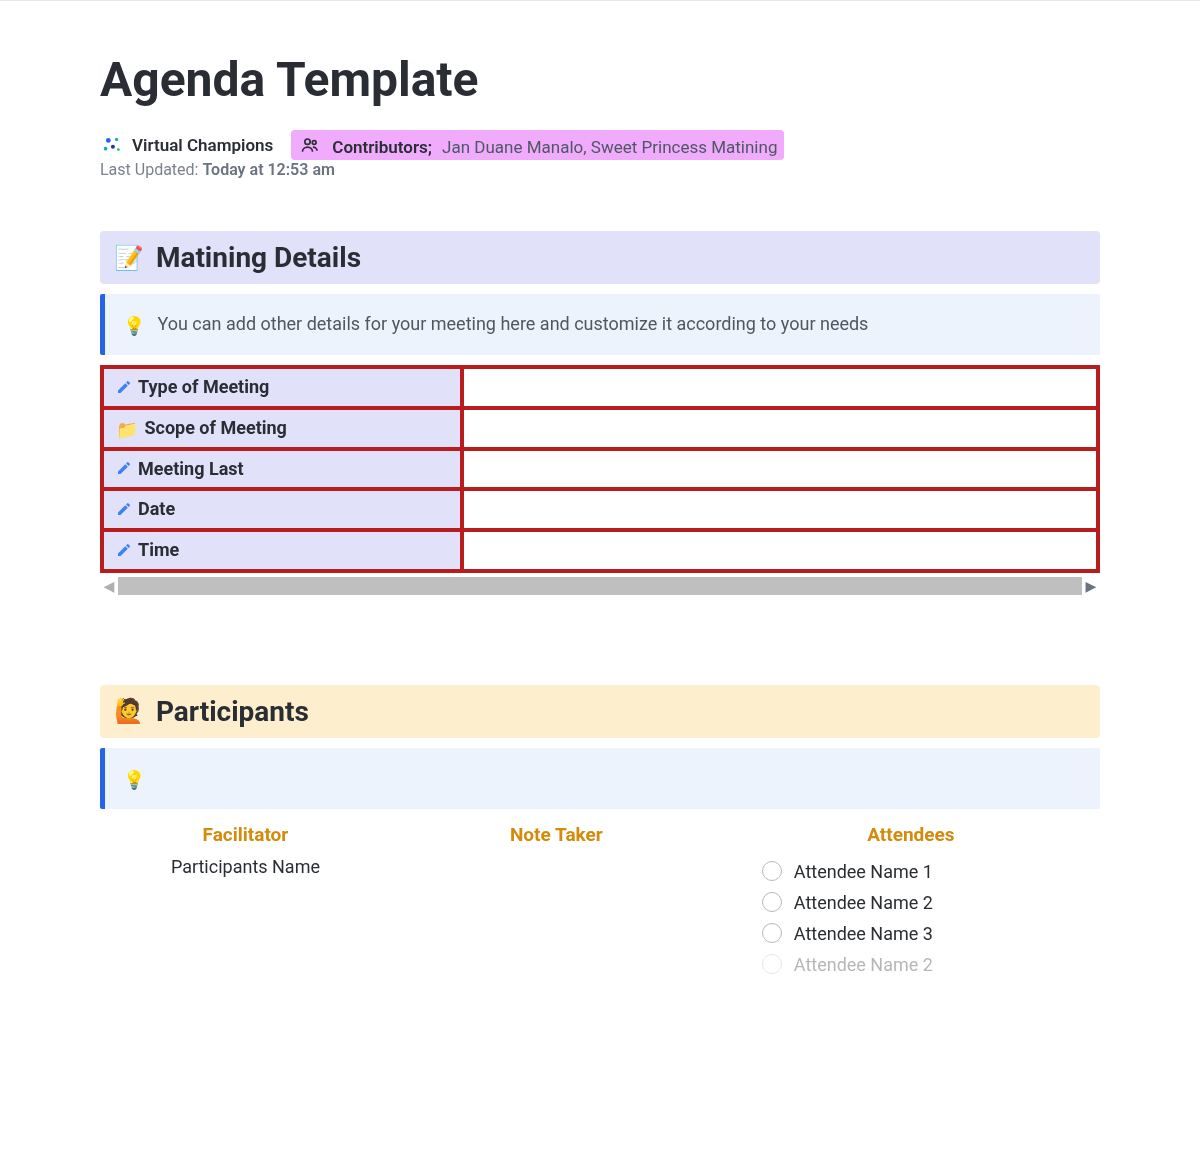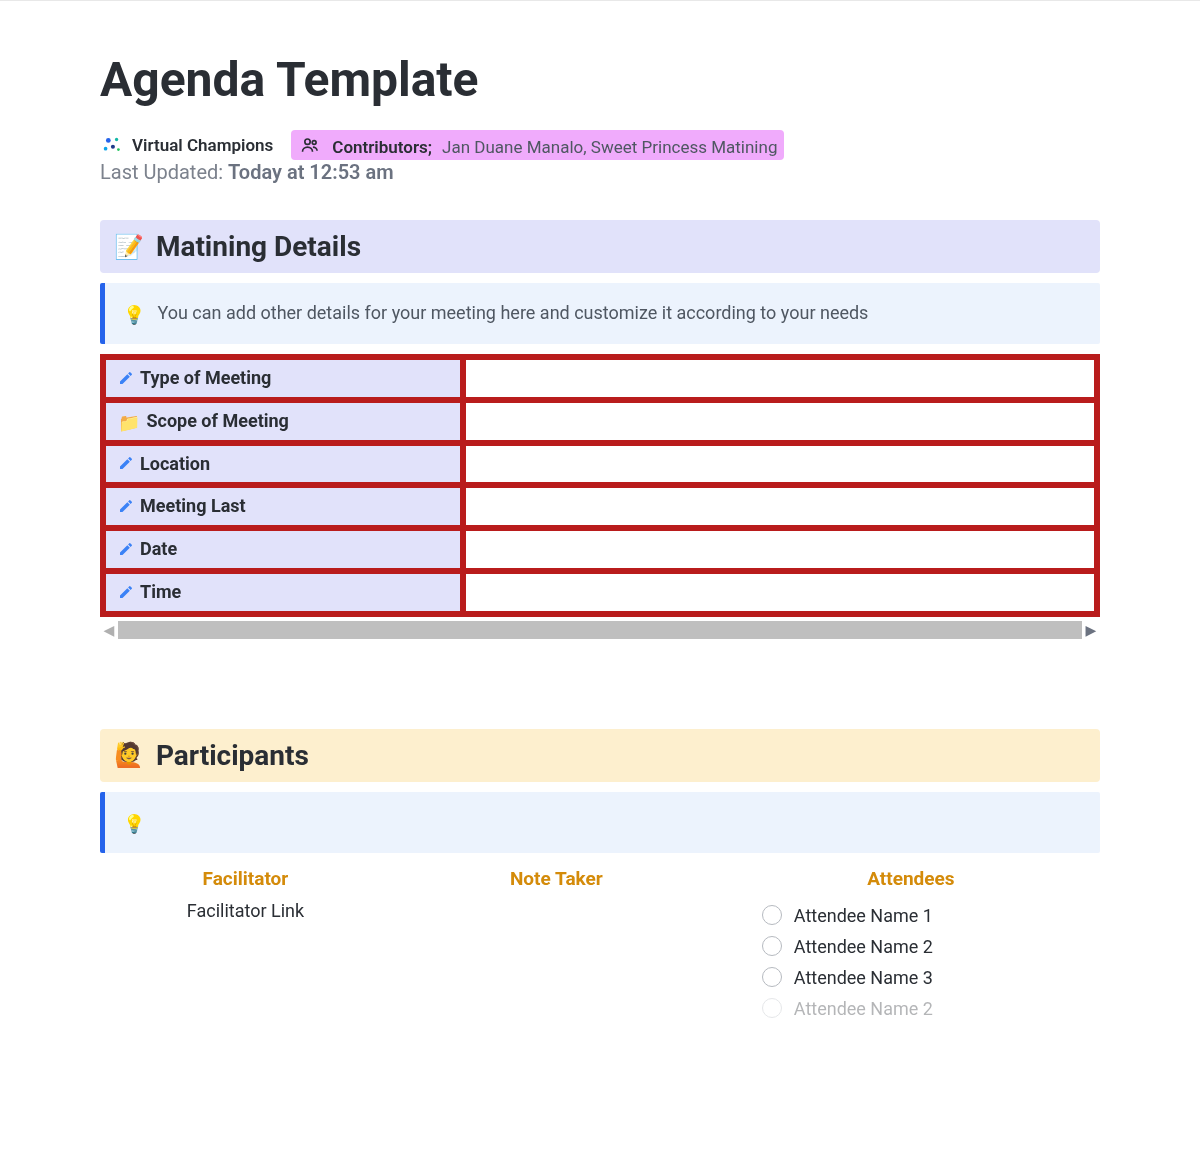--- a/index.html
+++ b/index.html
@@ -44,23 +44,23 @@
       justify-content: center;
     }
     .meta-item .label {
       font-weight: 600;
       color: #2a2e34;
     }
     .meta-item .value {
       color: #4f5762;
     }
     .last-updated {
-      font-size: 20px;
+      font-size: 16px;
       color: #7c828d;
-      margin-bottom: 36px;
+      margin-bottom: 52px;
     }
     .last-updated .label {
       color: #7c828d;
     }
     .last-updated .value {
       font-weight: 600;
       color: #6b7280;
     }
     .contributors-badge {
       display: inline-flex;
@@ -109,21 +109,21 @@
       font-size: 18px;
       flex-shrink: 0;
       margin-top: 2px;
     }
     .details-table {
       width: 100%;
       border-collapse: collapse;
       margin-bottom: 4px;
     }
     .details-table td {
-      border: 6px solid #b91c1c;
+      border: 4px solid #b91c1c;
       padding: 7px 12px;
       font-size: 18px;
       vertical-align: middle;
     }
     .details-table td.label-cell {
       background: #e1e2fa;
       width: 360px;
       font-weight: 700;
       color: #2a2e34;
     }
@@ -278,26 +278,20 @@
               </svg></span><span>Type of Meeting</span></td>
           <td class="value-cell"></td>
         </tr>
         <tr>
           <td class="label-cell"><span class="cell-icon">📁</span><span>Scope of Meeting</span></td>
           <td class="value-cell"></td>
         </tr>
         <tr>
           <td class="label-cell"><span class="cell-icon"><svg class="pencil-svg" viewBox="0 0 24 24" fill="#3b82f6">
                 <path d="M3 17.25V21h3.75l11-11-3.75-3.75-11 11zM20.71 7.04a1 1 0 0 0 0-1.41l-2.34-2.34a1 1 0 0 0-1.41 0l-1.83 1.83 3.75 3.75 1.83-1.83z"></path>
-              </svg></span><span>Location</span></td>
-          <td class="value-cell"></td>
-        </tr>
-        <tr>
-          <td class="label-cell"><span class="cell-icon"><svg class="pencil-svg" viewBox="0 0 24 24" fill="#3b82f6">
-                <path d="M3 17.25V21h3.75l11-11-3.75-3.75-11 11zM20.71 7.04a1 1 0 0 0 0-1.41l-2.34-2.34a1 1 0 0 0-1.41 0l-1.83 1.83 3.75 3.75 1.83-1.83z"></path>
               </svg></span><span>Meeting Last</span></td>
           <td class="value-cell"></td>
         </tr>
         <tr>
           <td class="label-cell"><span class="cell-icon"><svg class="pencil-svg" viewBox="0 0 24 24" fill="#3b82f6">
                 <path d="M3 17.25V21h3.75l11-11-3.75-3.75-11 11zM20.71 7.04a1 1 0 0 0 0-1.41l-2.34-2.34a1 1 0 0 0-1.41 0l-1.83 1.83 3.75 3.75 1.83-1.83z"></path>
               </svg></span><span>Date</span></td>
           <td class="value-cell"></td>
         </tr>
         <tr>
@@ -322,21 +316,21 @@
     <span class="title">Participants</span>
   </div>
 
   <div class="info-banner">
     <span class="bulb">💡</span>
   </div>
 
   <div class="participants-columns">
     <div class="participants-col">
       <div class="col-heading">Facilitator</div>
-      <div class="col-value">Facilitator Link</div>
+      <div class="col-value">Participants Name</div>
     </div>
     <div class="participants-col">
       <div class="col-heading">Note Taker</div>
     </div>
     <div class="participants-col attendees">
       <div class="col-heading">Attendees</div>
       <ul class="attendee-list" id="attendee-list">
           <li class="attendee-item">
             <span class="attendee-check"></span>
             <span class="attendee-name">Attendee Name 1</span>

